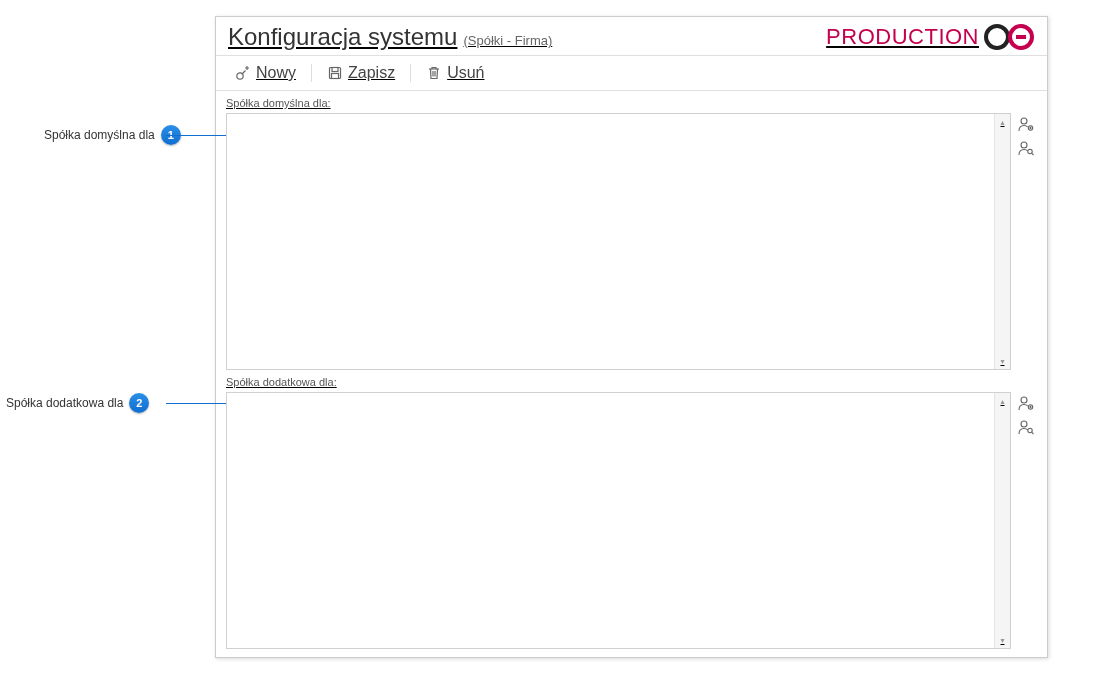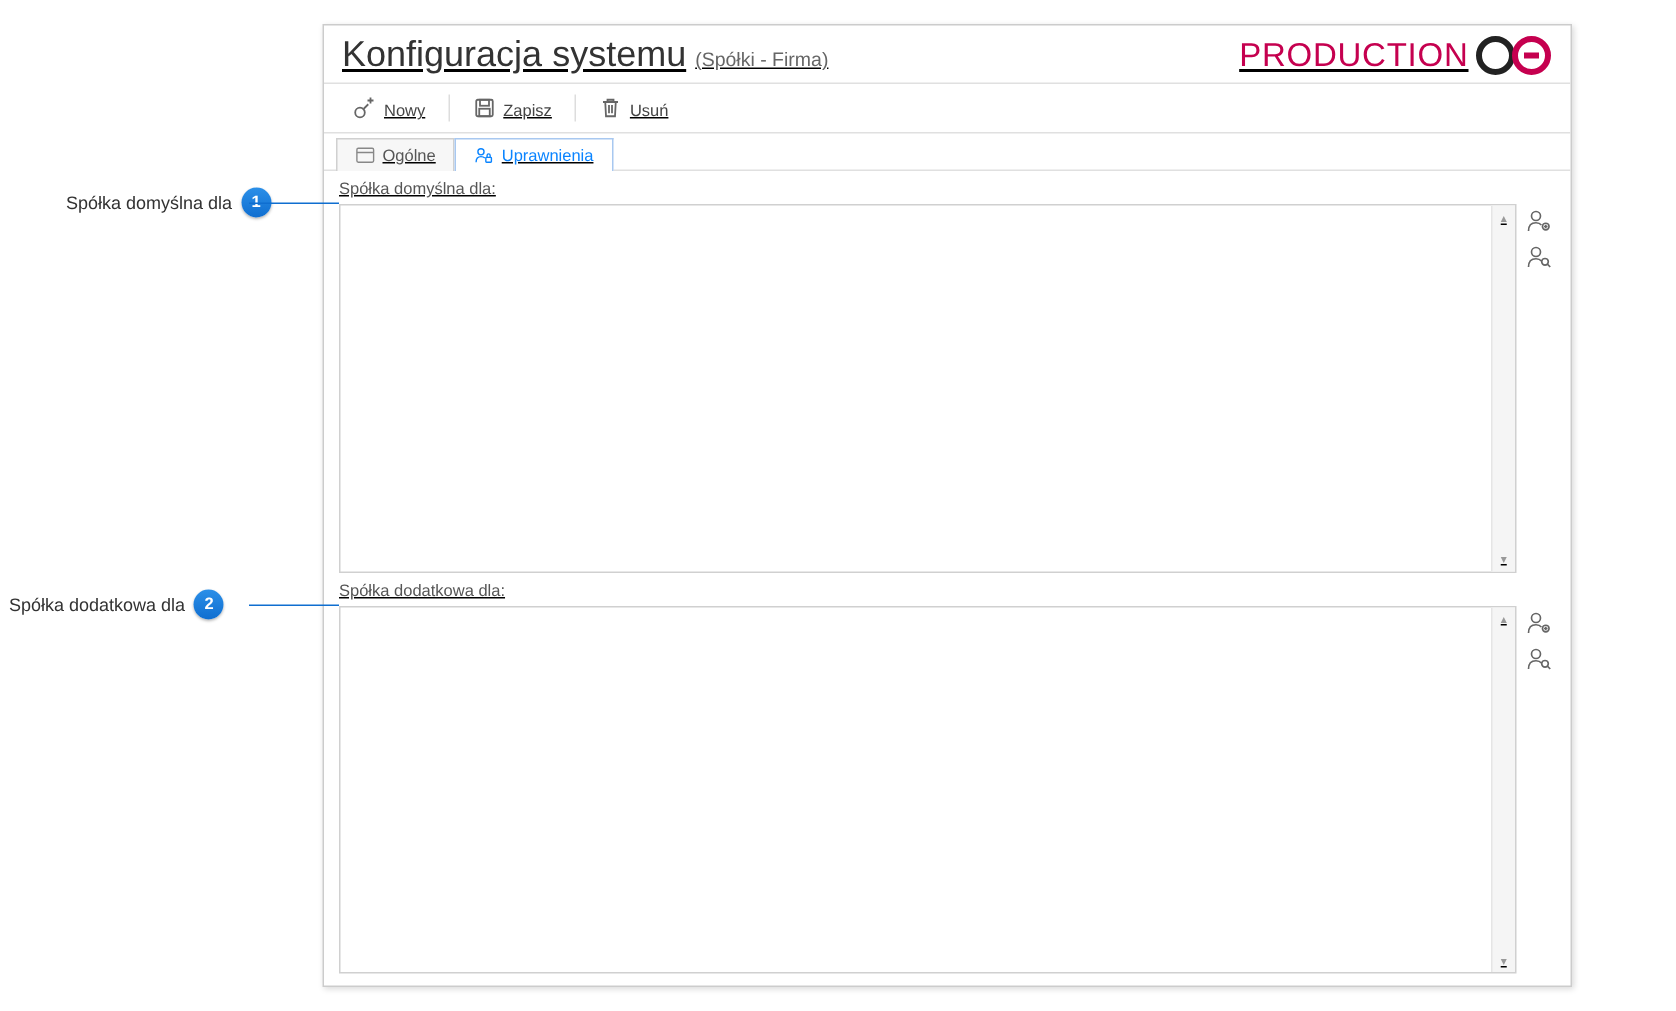--- a/index.html
+++ b/index.html
@@ -98,24 +98,24 @@
 
     .toolbar {
       display: flex;
       align-items: center;
       gap: 4px;
       padding: 4px 10px;
       border-bottom: 1px solid #e0e0e0;
     }
     .toolbar-btn {
       display: flex;
-      align-items: flex-end;
+      align-items: center;
       gap: 5px;
       padding: 3px 8px;
-      font-size: 11px;
+      font-size: 16px;
       color: #444;
       border: 1px solid transparent;
       border-radius: 2px;
       cursor: pointer;
       background: transparent;
     }
     .toolbar-sep {
       width: 1px;
       height: 18px;
       background: #ddd;
@@ -277,38 +277,20 @@
       <svg class="toolbar-icon" viewBox="0 0 16 16">
           <path d="M3 4 L13 4"></path>
           <path d="M6 4 L6 2.5 L10 2.5 L10 4"></path>
           <path d="M4.5 4 L5 13.5 L11 13.5 L11.5 4"></path>
           <path d="M7 6 L7 11.5 M9 6 L9 11.5"></path>
         </svg>
       <span>Usuń</span>
     </button>
   </div>
 
-  <div class="tabs-row">
-    <div class="tab">
-      <svg class="tab-icon" viewBox="0 0 14 14" fill="none" stroke="#888" stroke-width="1">
-          <rect x="1" y="2" width="12" height="10" rx="1"></rect>
-          <line x1="1" y1="5" x2="13" y2="5"></line>
-        </svg>
-      <span>Ogólne</span>
-    </div>
-    <div class="tab active">
-      <svg class="tab-icon" viewBox="0 0 14 14" fill="none" stroke="#0a84ff" stroke-width="1">
-          <circle cx="5" cy="4.5" r="2.2"></circle>
-          <path d="M1.5 12 C1.5 9 3 8 5 8 C6.2 8 7.2 8.4 7.8 9"></path>
-          <rect x="8.5" y="8.5" width="4" height="3.5" rx="0.5"></rect>
-          <path d="M9.4 8.5 L9.4 7.2 C9.4 6.4 10 6 10.5 6 C11 6 11.6 6.4 11.6 7.2 L11.6 8.5"></path>
-        </svg>
-      <span>Uprawnienia</span>
-    </div>
-  </div>
 
   <div class="content">
     <div class="section">
       <div class="section-label">Spółka domyślna dla:</div>
       <div class="section-body">
         <div class="list-box">
           <div class="list-area"></div>
           <div class="list-scroll-stub">
             <div class="scroll-arrow">▴</div>
             <div class="scroll-arrow">▾</div>

